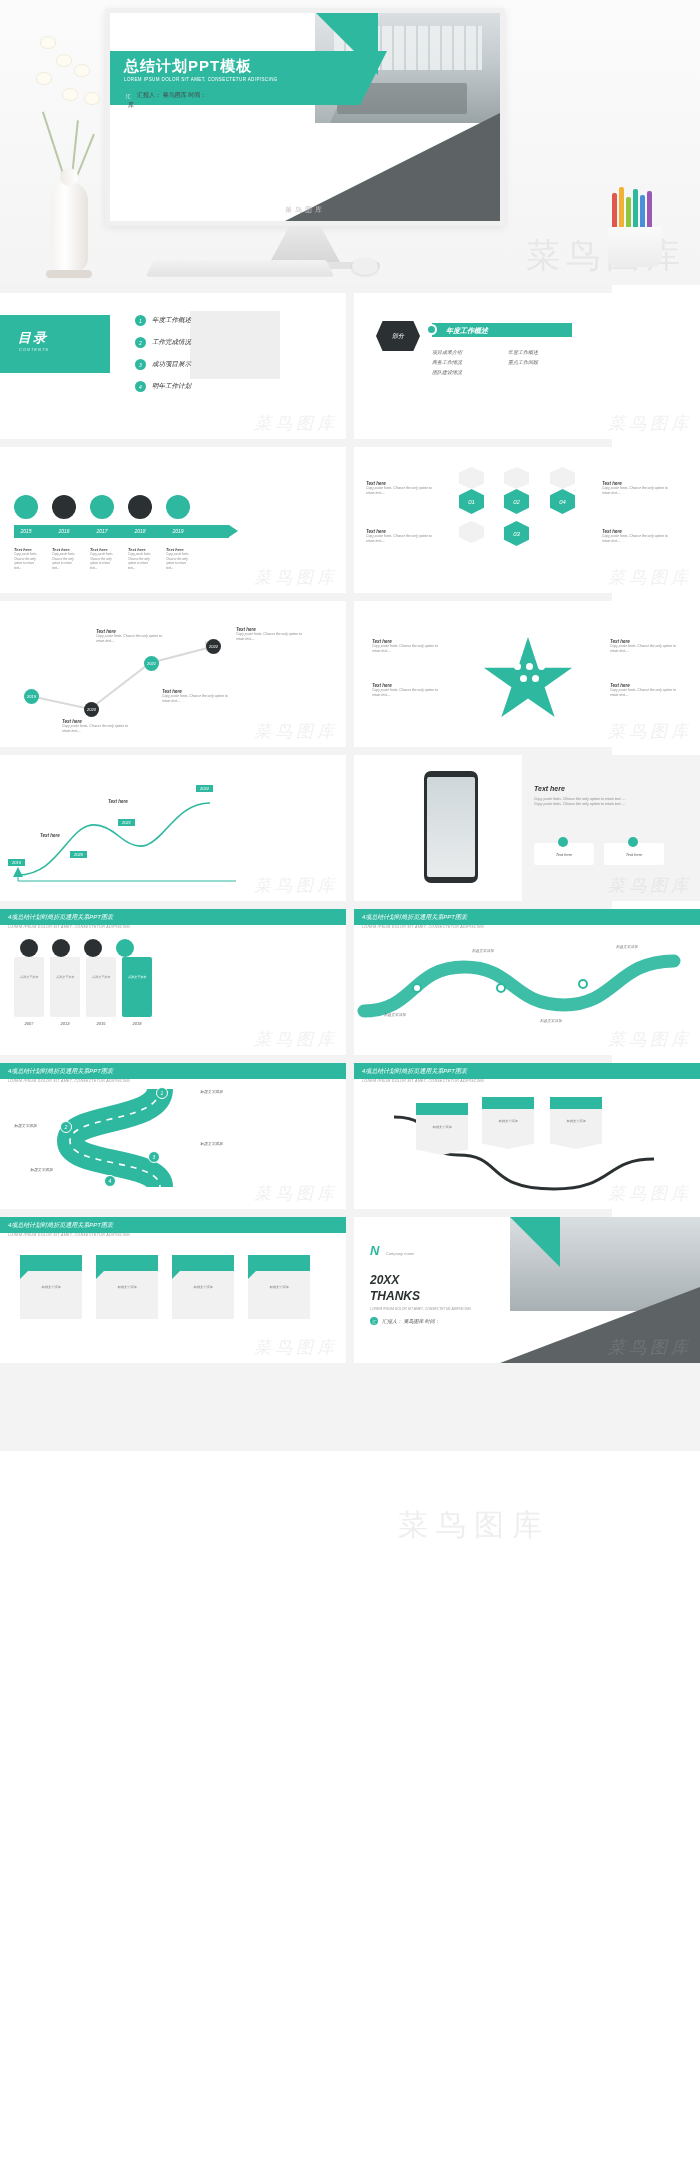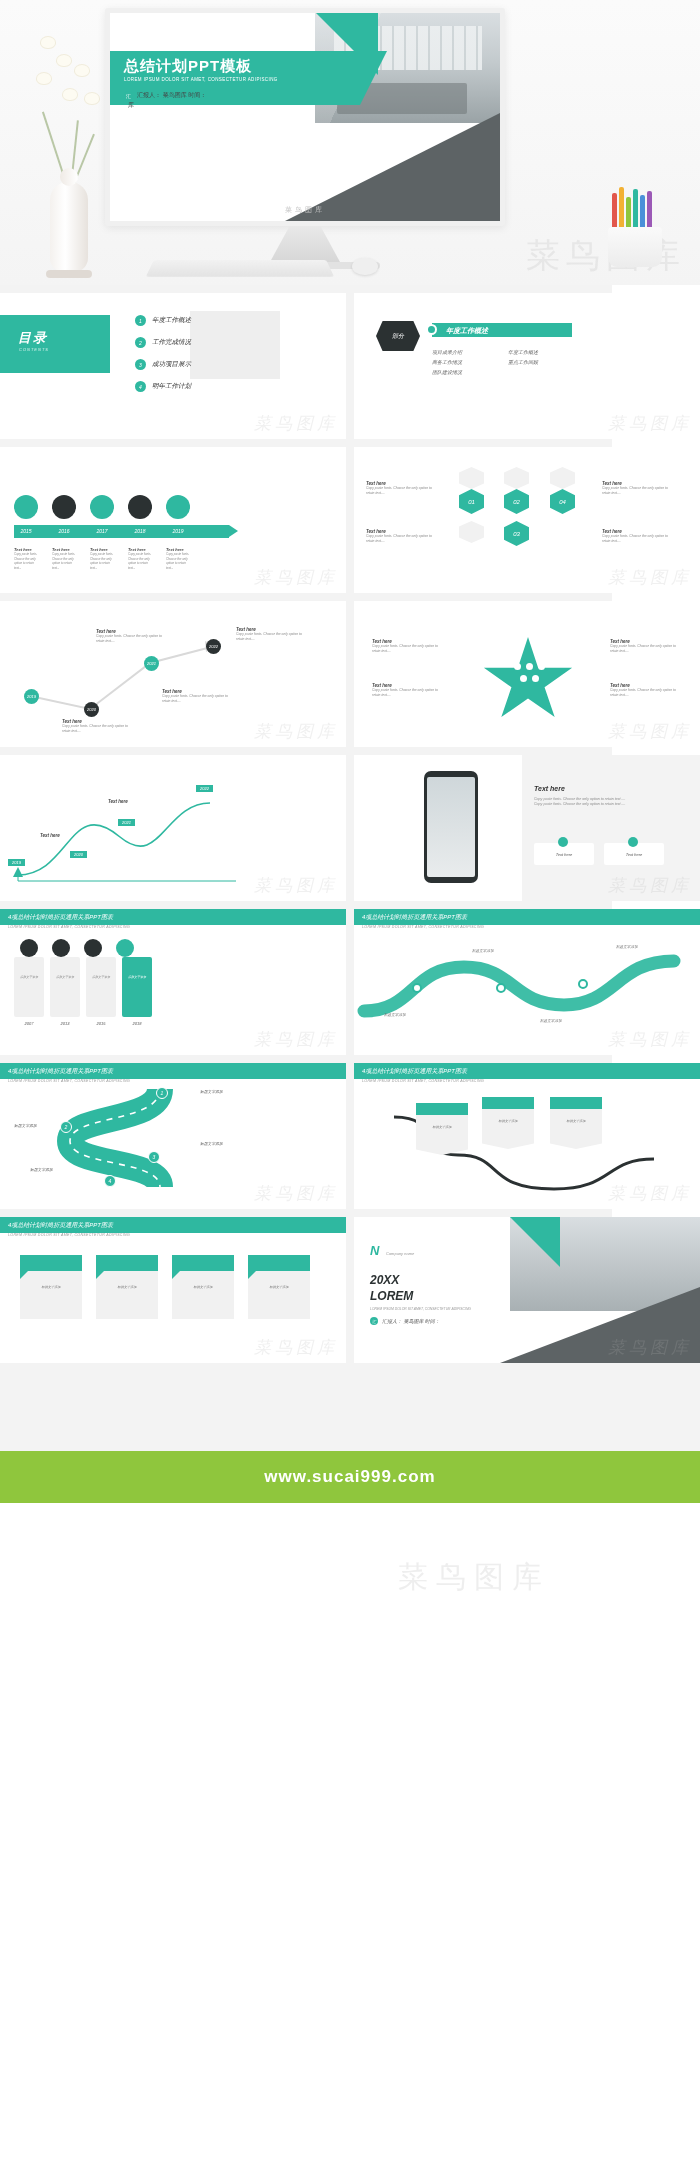--- a/index.html
+++ b/index.html
@@ -486,31 +486,30 @@
       <div class="wm">菜鸟图库</div>
     </div>
 
     <div class="thumb">
       <div style="position:absolute;right:0;top:0;width:190px;height:94px;background:linear-gradient(180deg,#d9dee1,#a8b0b3);"></div>
       <div style="position:absolute;right:0;top:0;width:0;height:0;border-left:50px solid transparent;border-top:50px solid #2fb8a0;transform:translateX(-140px);"></div>
       <div style="position:absolute;right:0;bottom:0;width:0;height:0;border-right:200px solid #5d6365;border-top:76px solid transparent;"></div>
       <div style="position:absolute;left:16px;top:26px;font-size:13px;font-weight:bold;color:#2fb8a0;">N</div>
       <div style="position:absolute;left:32px;top:34px;font-size:4px;color:#999;">Company name</div>
       <div style="position:absolute;left:16px;top:56px;font-size:12px;font-weight:bold;color:#2b3132;">20XX</div>
-      <div style="position:absolute;left:16px;top:72px;font-size:12px;font-weight:bold;color:#2b3132;">LOREM</div>
+      <div style="position:absolute;left:16px;top:72px;font-size:12px;font-weight:bold;color:#2b3132;">THANKS</div>
       <div style="position:absolute;left:16px;top:90px;font-size:3.4px;color:#9a9a9a;">LOREM IPSUM DOLOR SIT AMET, CONSECTETUR ADIPISCING</div>
       <div style="position:absolute;left:16px;top:100px;display:flex;align-items:center;gap:4px;font-size:5px;color:#555;">
         <span class="circ bg-teal" style="width:8px;height:8px;font-size:4px;">汇</span>
         <span>汇报人：  菜鸟图库     时间：</span>
       </div>
       <div class="wm">菜鸟图库</div>
     </div>
   </div>
 
   <div class="gapband"></div>
 
-  <div class="banner2">www.sucai999.com</div>
 
   <div class="tail">
     <div class="wm-lg">菜鸟图库</div>
   </div>
 
 </div>
 
 </body></html>

